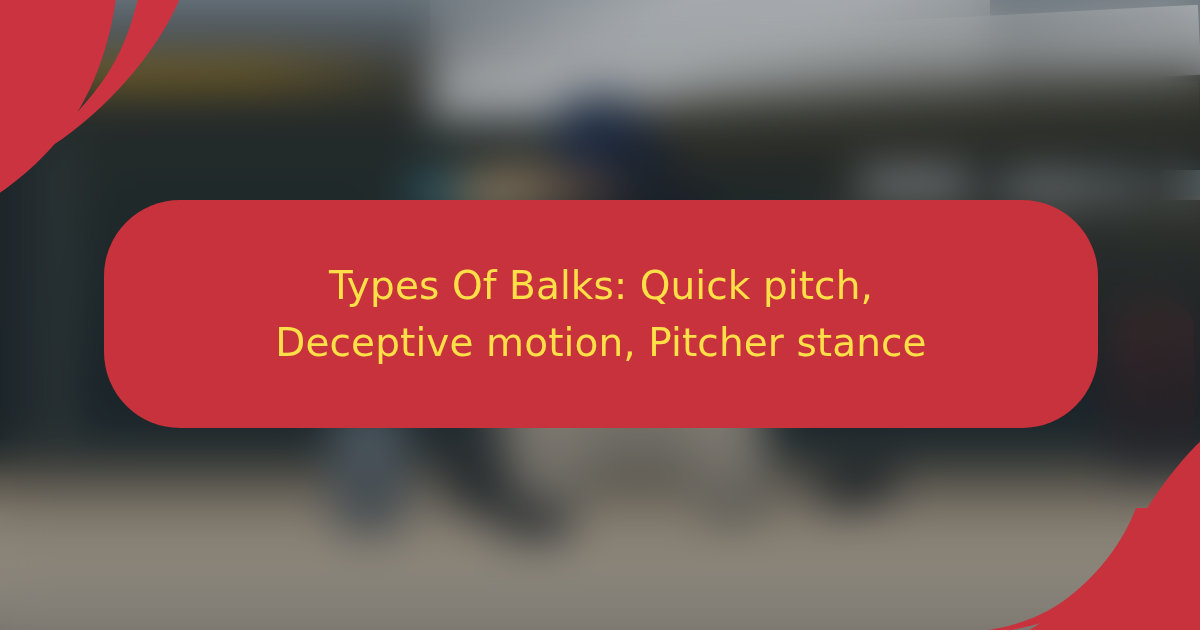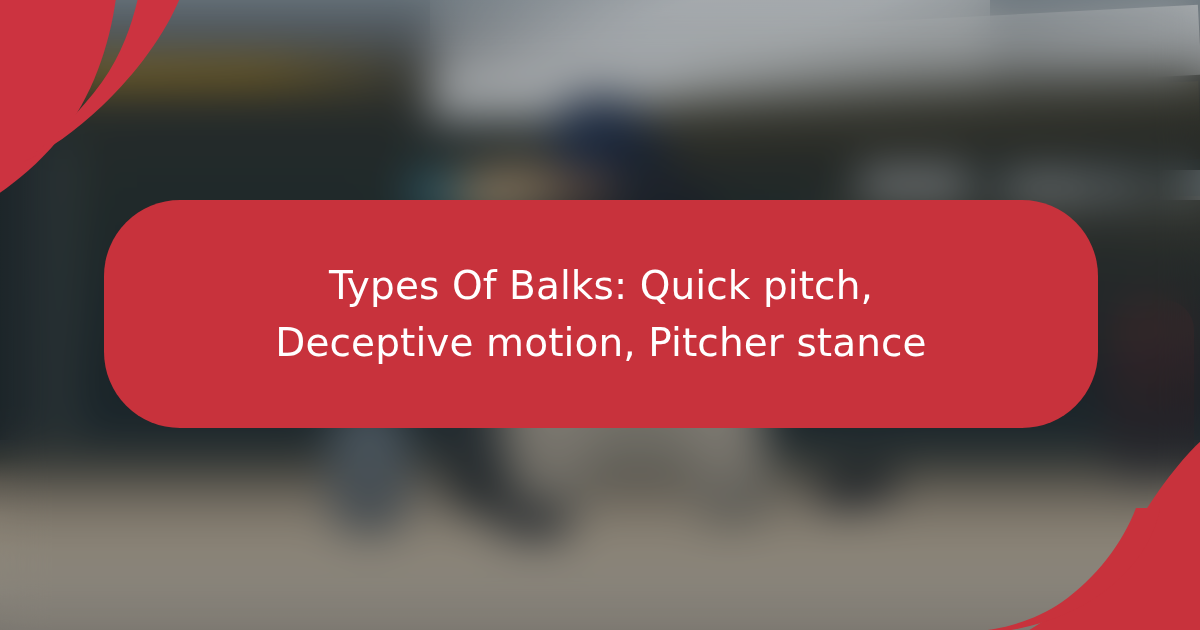--- a/index.html
+++ b/index.html
@@ -221,21 +221,21 @@
     height: 228px;
     border-radius: 76px;
     background: #c8323c;
     display: flex;
     align-items: center;
     justify-content: center;
     box-sizing: border-box;
     padding: 0 60px;
   }
   .title-text {
-    color: #ffffff;
+    color: #fde047;
     font-size: 39px;
     font-weight: 400;
     line-height: 57px;
     letter-spacing: .1px;
     text-align: center;
     max-width: 680px;
   }
 </style>
 </head>
 <body>

